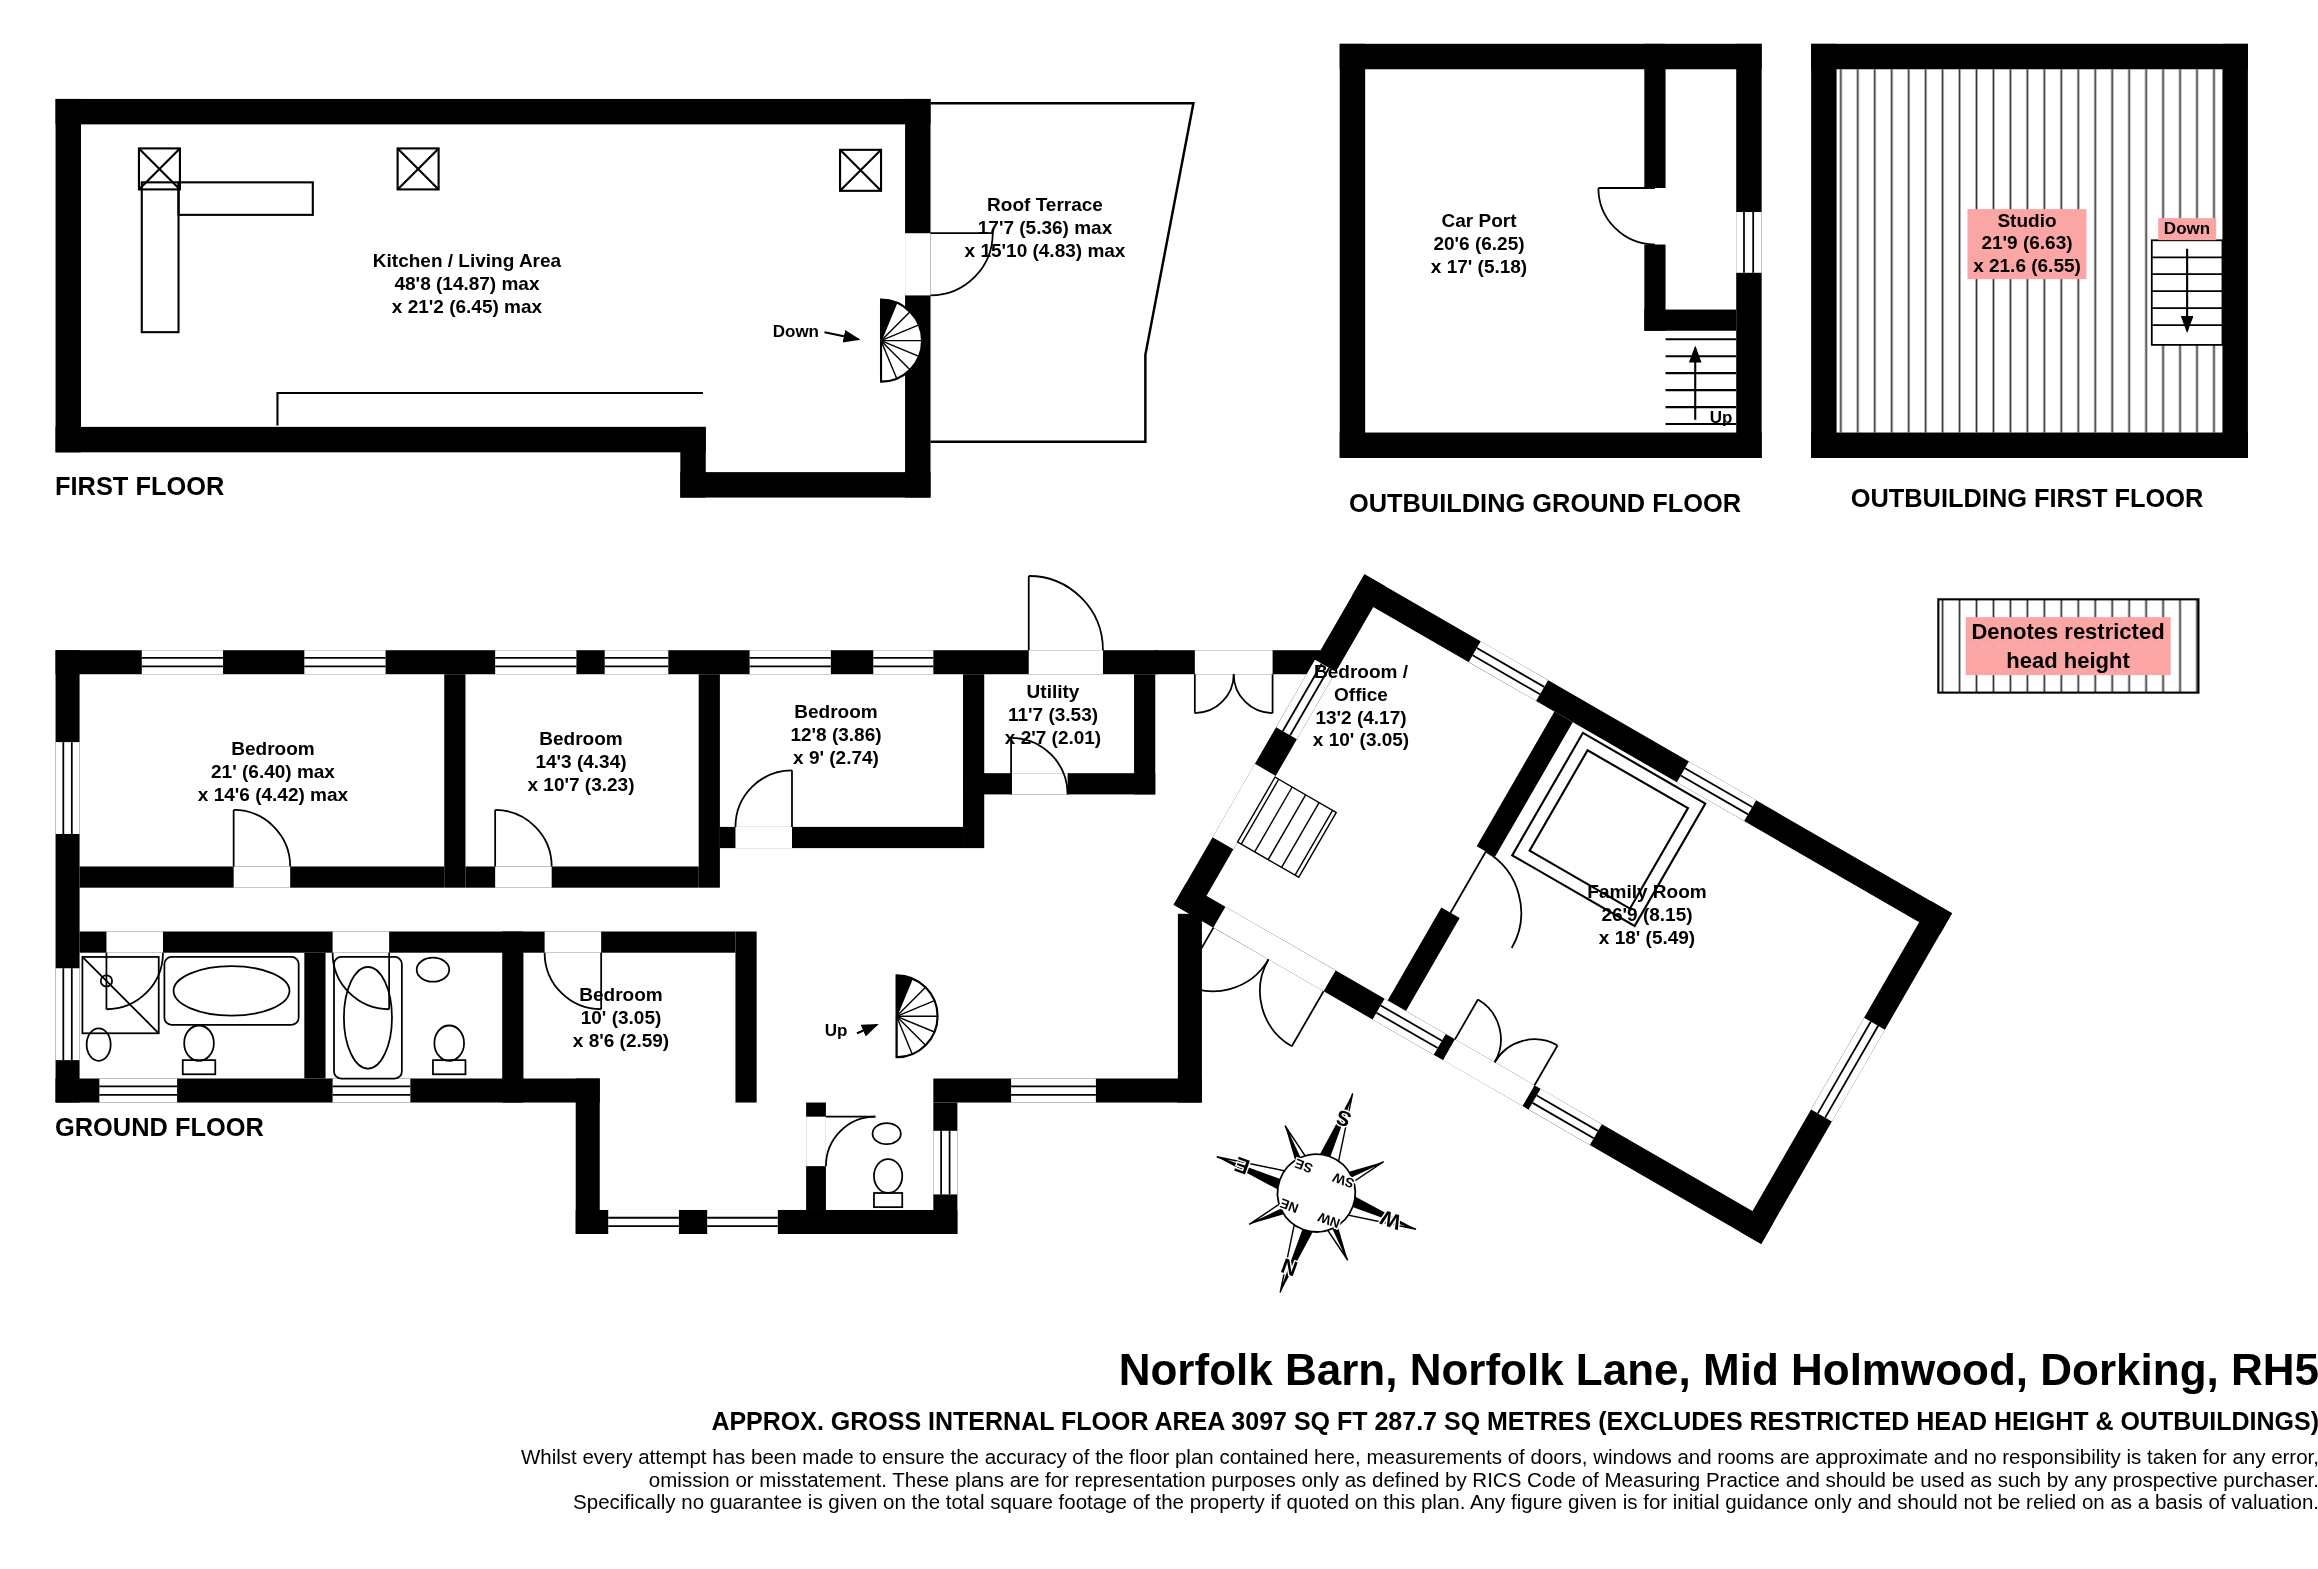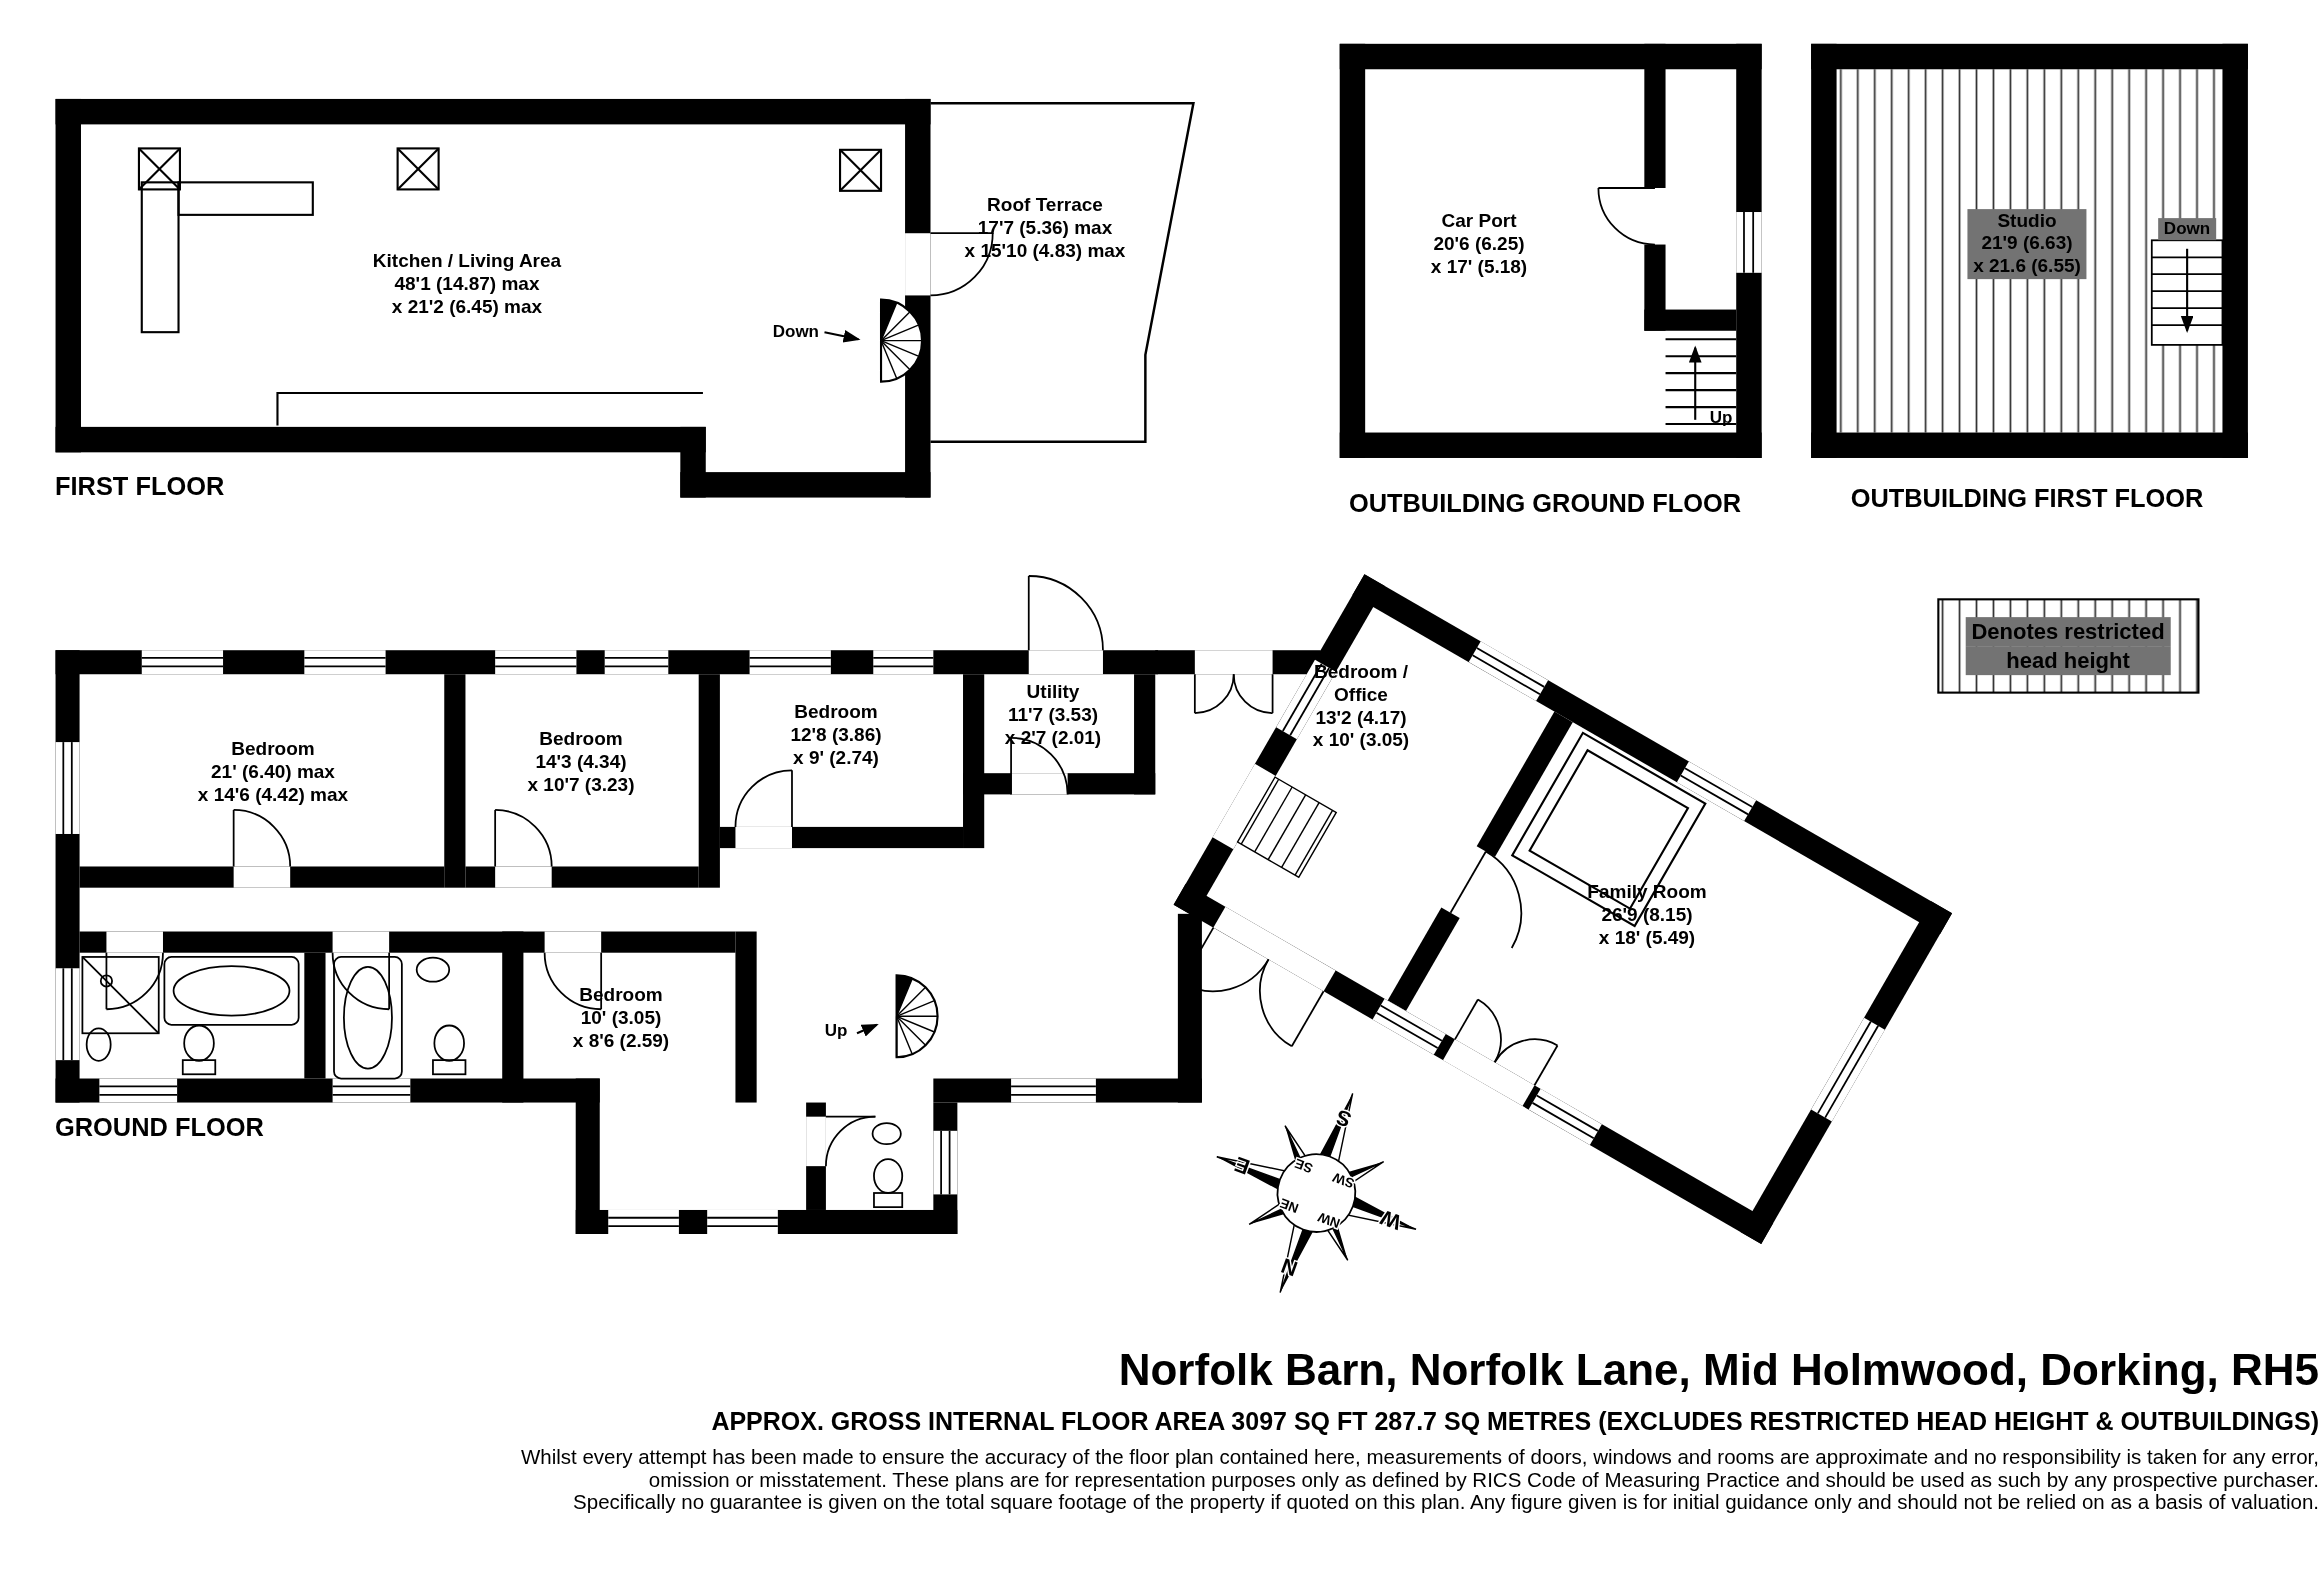--- a/index.html
+++ b/index.html
@@ -5,21 +5,21 @@
   html,body{margin:0;padding:0;background:#fff}
   .page{position:relative;width:2319px;height:1569px;background:#fff;overflow:hidden;
         font-family:"Liberation Sans",sans-serif;color:#000}
   .plan-svg{position:absolute;left:0;top:0}
   .lbl{position:absolute;transform:translate(-50%,-50%);text-align:center;
        font-weight:bold;white-space:nowrap;line-height:1.2}
   .lbl-r{position:absolute;transform:translate(-100%,-50%);text-align:right;
        font-weight:bold;white-space:nowrap;line-height:1.2}
   .room-label{font-size:19px}
   .stair-label{font-size:17px}
-  .bg-white{background:#737373;padding:0.7px 5.7px}
+  .bg-white{background:#fca5a5;padding:0.7px 5.7px}
   .floor-title{position:absolute;font-weight:bold;font-size:25.4px;white-space:nowrap}
   .floor-title.centered{transform:translate(-50%,-50%)}
   .legend-label{font-size:22px;line-height:1.25}
   .footer-line{position:absolute;left:0;width:2319px;text-align:right}
   .addr{top:1345px;font-size:44px;font-weight:bold}
   .area{top:1407px;font-size:25px;font-weight:bold}
   .disc1{top:1445px;font-size:20.5px}
   .disc2{top:1468px;font-size:20.5px}
   .disc3{top:1490px;font-size:20.5px}
   .credit{top:1520px;font-size:22px;font-weight:bold}
@@ -392,21 +392,21 @@
       <text x="30" y="-30" font-size="19">NE</text>
       <text x="30" y="30" font-size="19">SE</text>
       <text x="-30" y="30" font-size="19">SW</text>
       <text x="-30" y="-30" font-size="19">NW</text>
     </g>
   </g>
 </svg>
 
 <div class="lbl room-label" style="left:467px;top:284px">
   <div>Kitchen / Living Area</div>
-      <div>48'1 (14.87) max</div>
+      <div>48'8 (14.87) max</div>
       <div>x 21'2 (6.45) max</div>
 </div>
 <div class="lbl room-label" style="left:1045px;top:228px">
   <div>Roof Terrace</div>
       <div>17'7 (5.36) max</div>
       <div>x 15'10 (4.83) max</div>
 </div>
 <div class="lbl room-label" style="left:1479px;top:244px">
   <div>Car Port</div>
       <div>20'6 (6.25)</div>

